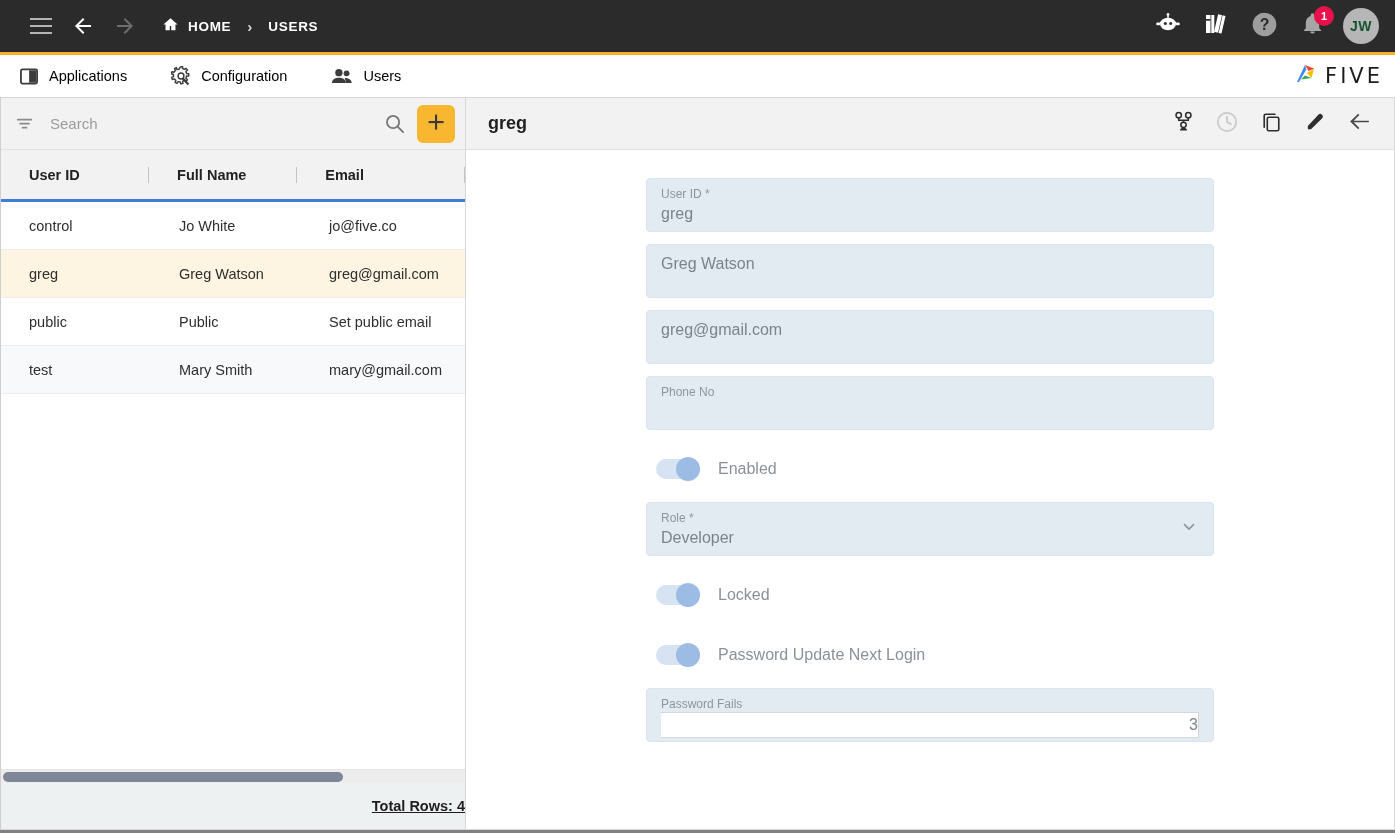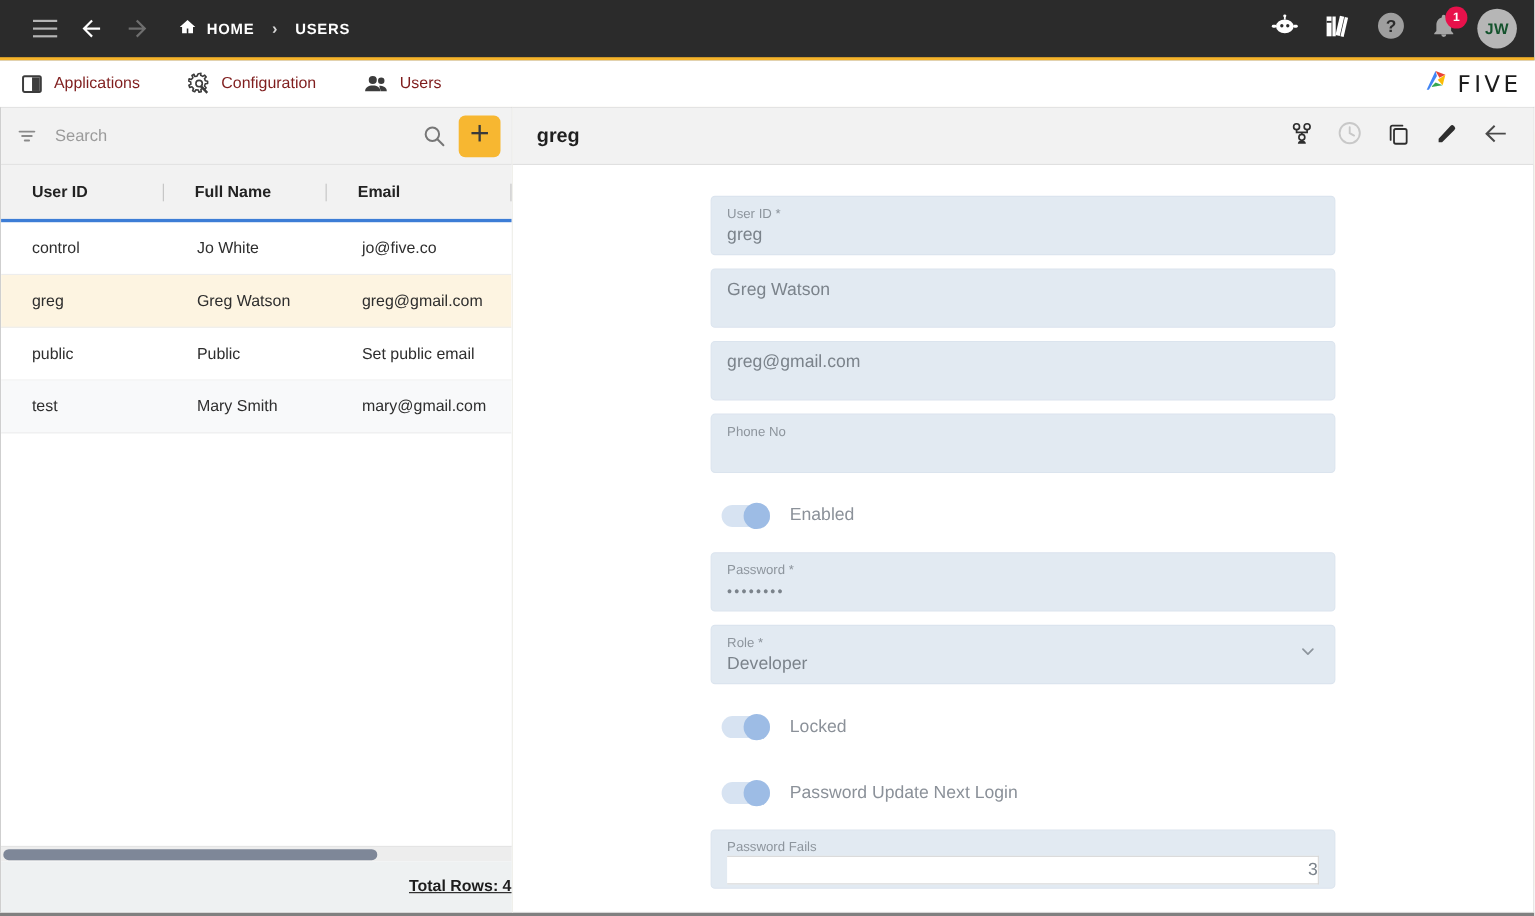--- a/index.html
+++ b/index.html
@@ -69,21 +69,21 @@
   .tabbar {
     height: 42px; flex: 0 0 42px;
     background: #fff;
     display: flex; align-items: center;
     padding-left: 20px;
     position: relative;
   }
   .tab {
     display: flex; align-items: center; gap: 10px;
     margin-right: 44px; cursor: pointer;
-    color: #7f1d1d; font-size: 14.5px;
+    color: #000000; font-size: 14.5px;
   }
   .tab svg { display: block; }
   .brand {
     position: absolute; right: 12px; top: 50%;
     transform: translateY(-50%);
     display: flex; align-items: center; gap: 7px;
   }
   .brand-text {
     font-size: 21px; letter-spacing: 3px; color: #1c1c1c;
     font-family: "DejaVu Sans", sans-serif; font-weight: 400;
@@ -502,24 +502,20 @@
             <div class="val"></div>
           </div>
 
           <div class="toggle-row">
             <div class="switch">
                 <span class="knob"></span>
               </div>
             <span class="toggle-label">Enabled</span>
           </div>
 
-          <div class="field">
-            <div class="lbl"><span>Password</span><span class="req"> *</span></div>
-            <div class="val" style="font-size:13px;letter-spacing:2px;">••••••••</div>
-          </div>
 
           <div class="field">
             <div class="lbl"><span>Role</span><span class="req"> *</span></div>
             <div class="val">Developer</div>
             <span class="chev">
               <svg width="20" height="20" viewBox="0 0 24 24">
                   <path d="M6.6 9.2 12 14.6l5.4-5.4" fill="none" stroke="#8d959d" stroke-width="1.9" stroke-linecap="round" stroke-linejoin="round"></path>
                 </svg>
             </span>
           </div>

